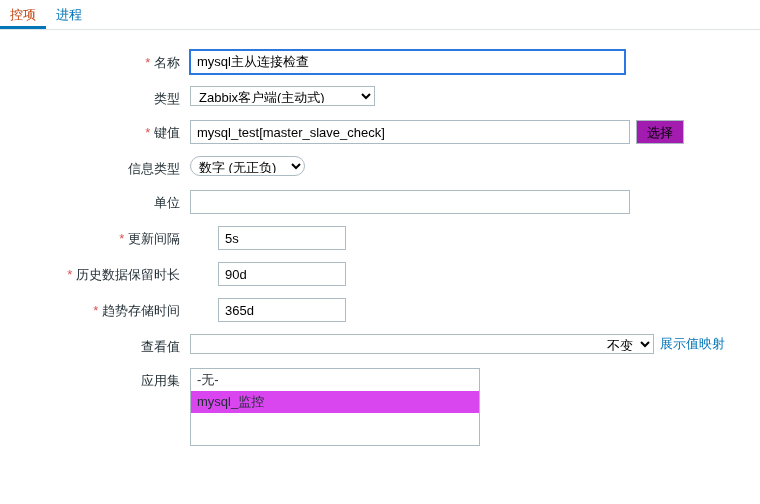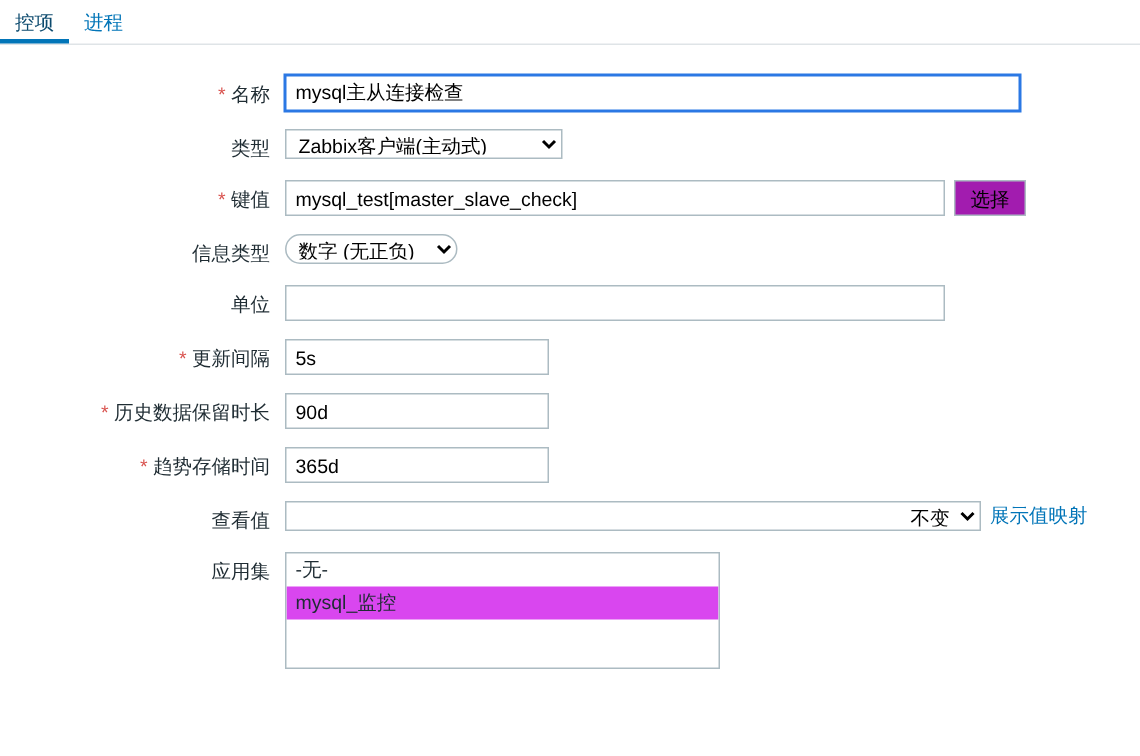--- a/index.html
+++ b/index.html
@@ -18,21 +18,21 @@
       display: flex;
       height: 30px;
     }
     .tab {
       padding: 6px 10px;
       color: #0275b8;
       cursor: pointer;
       font-size: 13px;
     }
     .tab.active {
-      color: #0c4a6e;
+      color: #c2410c;
       border-bottom: 3px solid #0275b8;
       font-weight: normal;
     }
     .form {
       padding: 20px 10px 10px 10px;
     }
     .form-row {
       display: flex;
       align-items: flex-start;
       margin-bottom: 12px;
@@ -55,29 +55,30 @@
       gap: 6px;
     }
     input[type="text"] {
       border: 1px solid #acbbc2;
       padding: 3px 6px;
       font-size: 13px;
       height: 24px;
       background: #fff;
     }
     .input-name {
-      width: 490px;
+      width: 435px;
       border: 1px solid #2b78e4 !important;
       outline: 1px solid #2b78e4;
     }
     .input-key {
       width: 440px;
     }
     .input-short {
-      width: 176px;
+      width: 128px;
+      margin-left: 28px;
     }
     .input-app {
       width: 490px;
       border: 2px solid #b9e0c5 !important;
       background: #f3fbf5 !important;
       height: 26px;
     }
     select {
       border: 1px solid #acbbc2;
       padding: 2px 4px;

